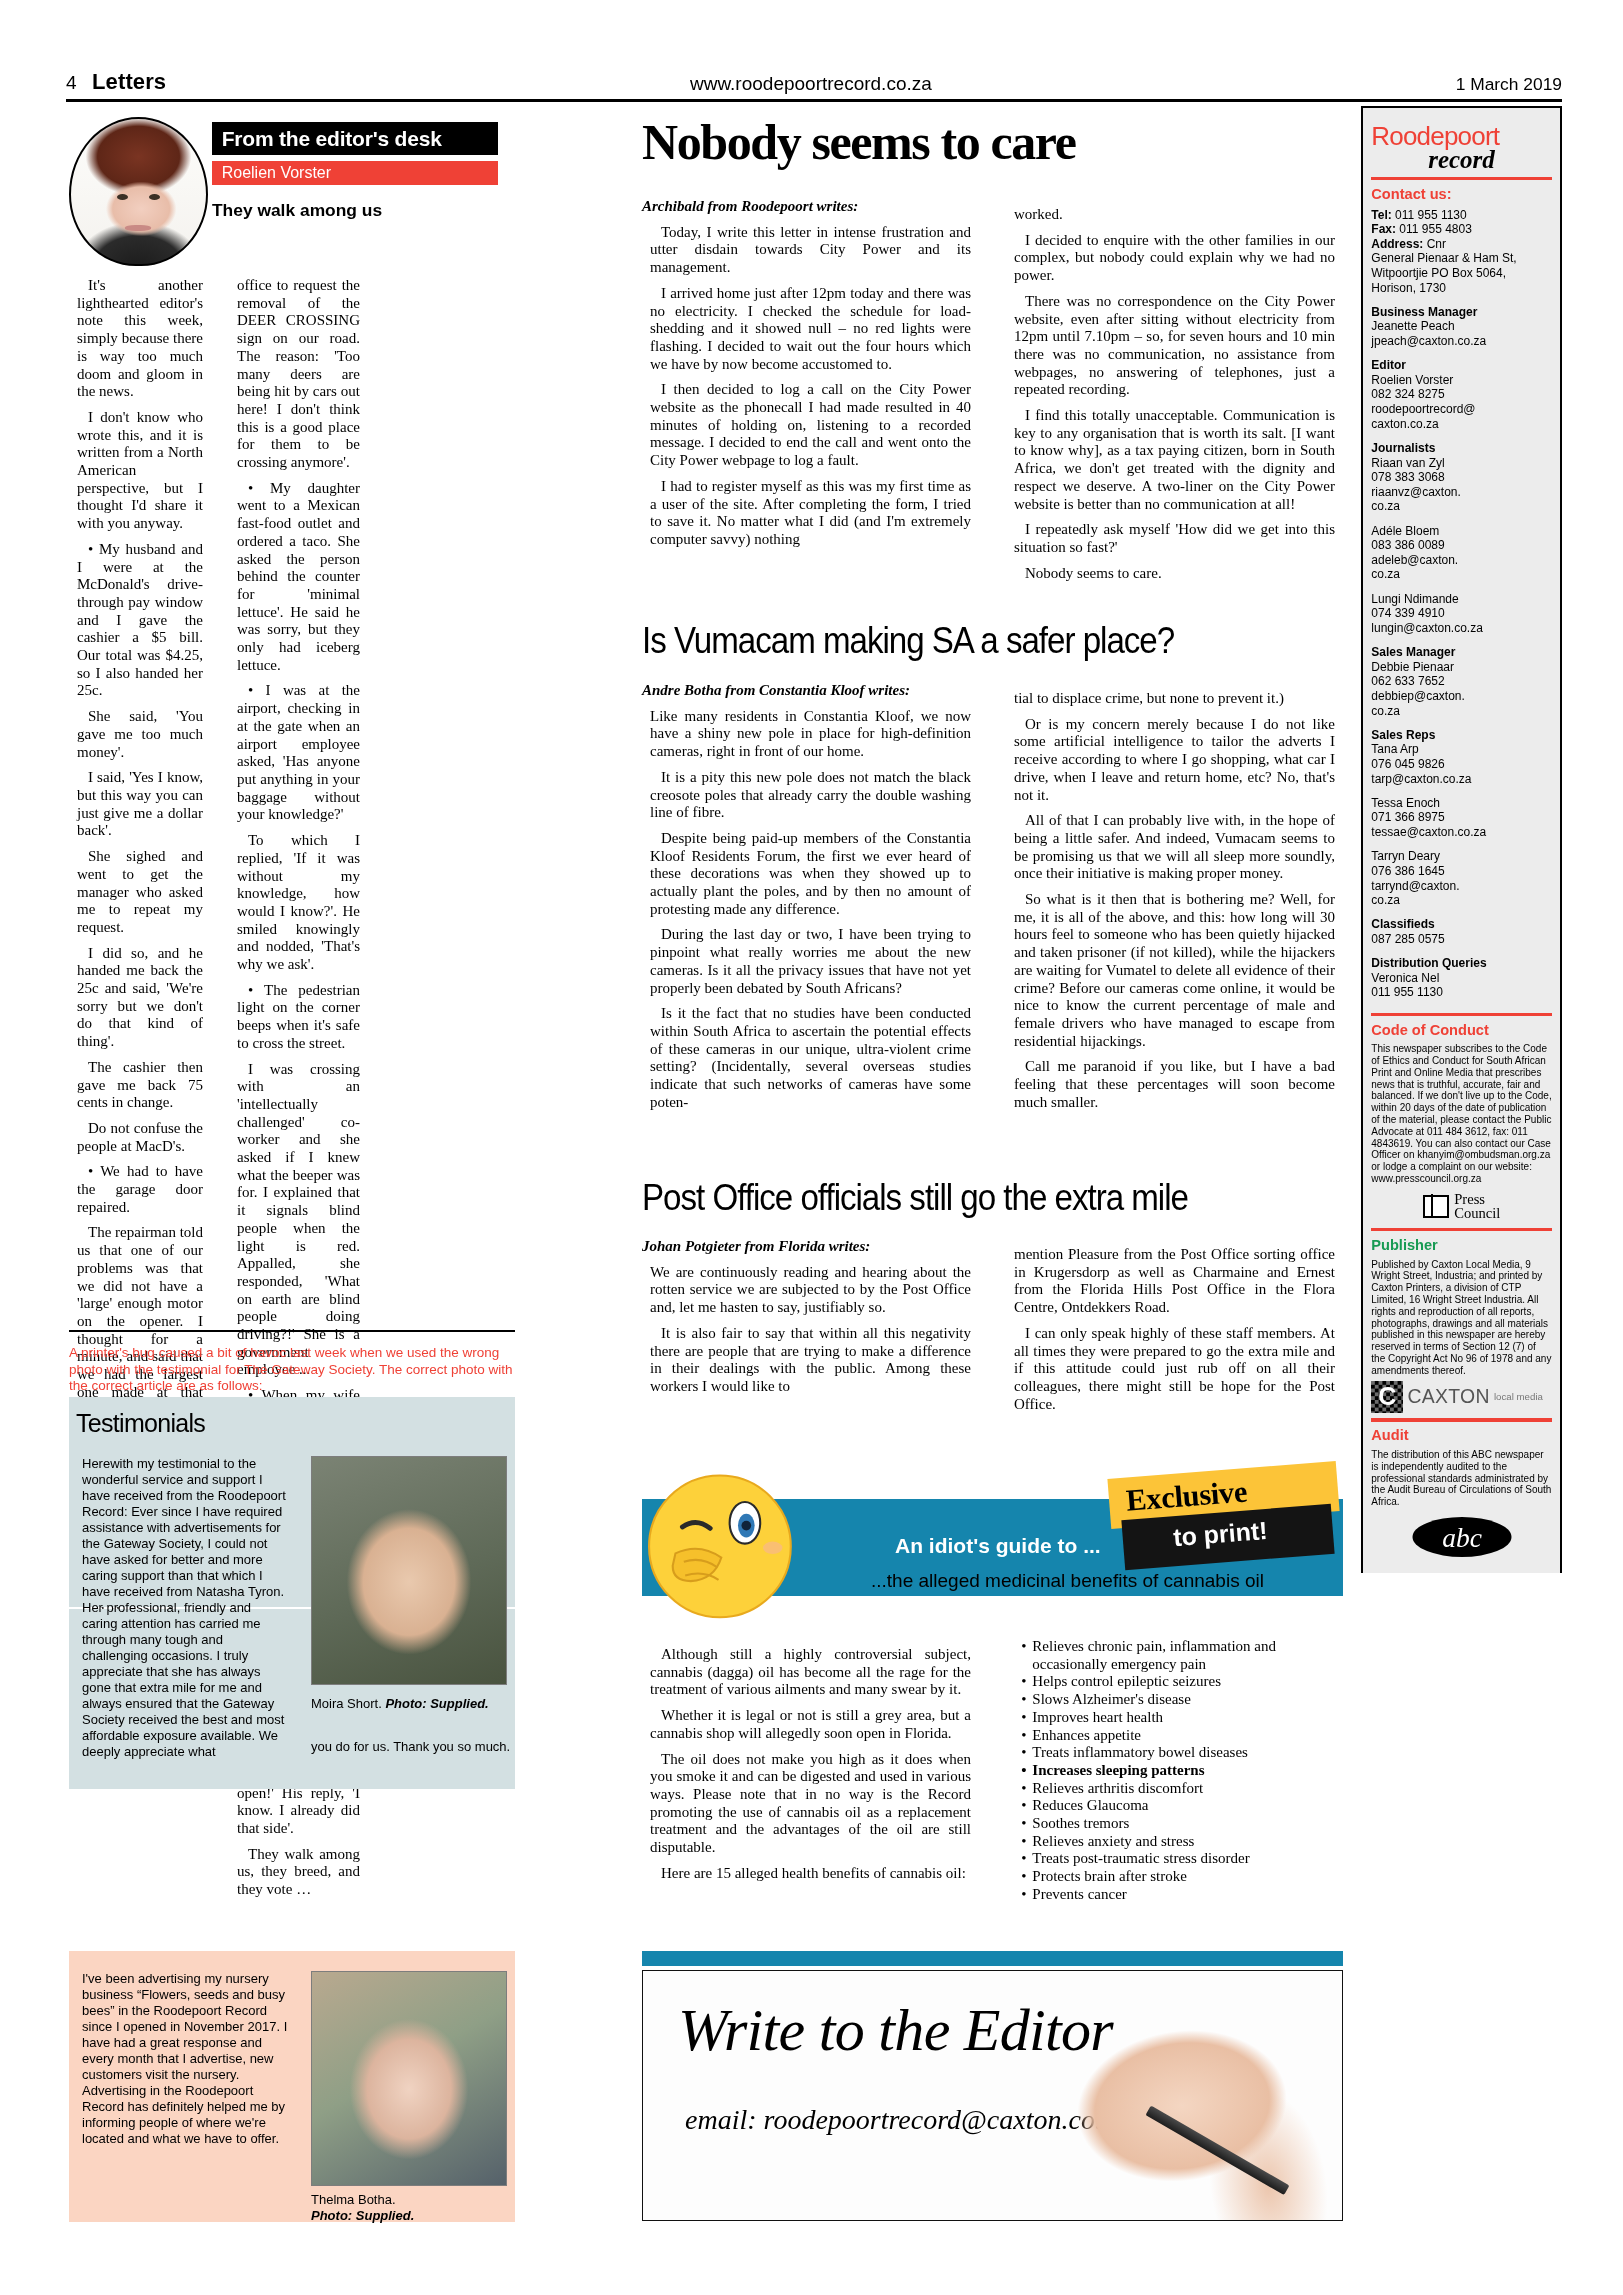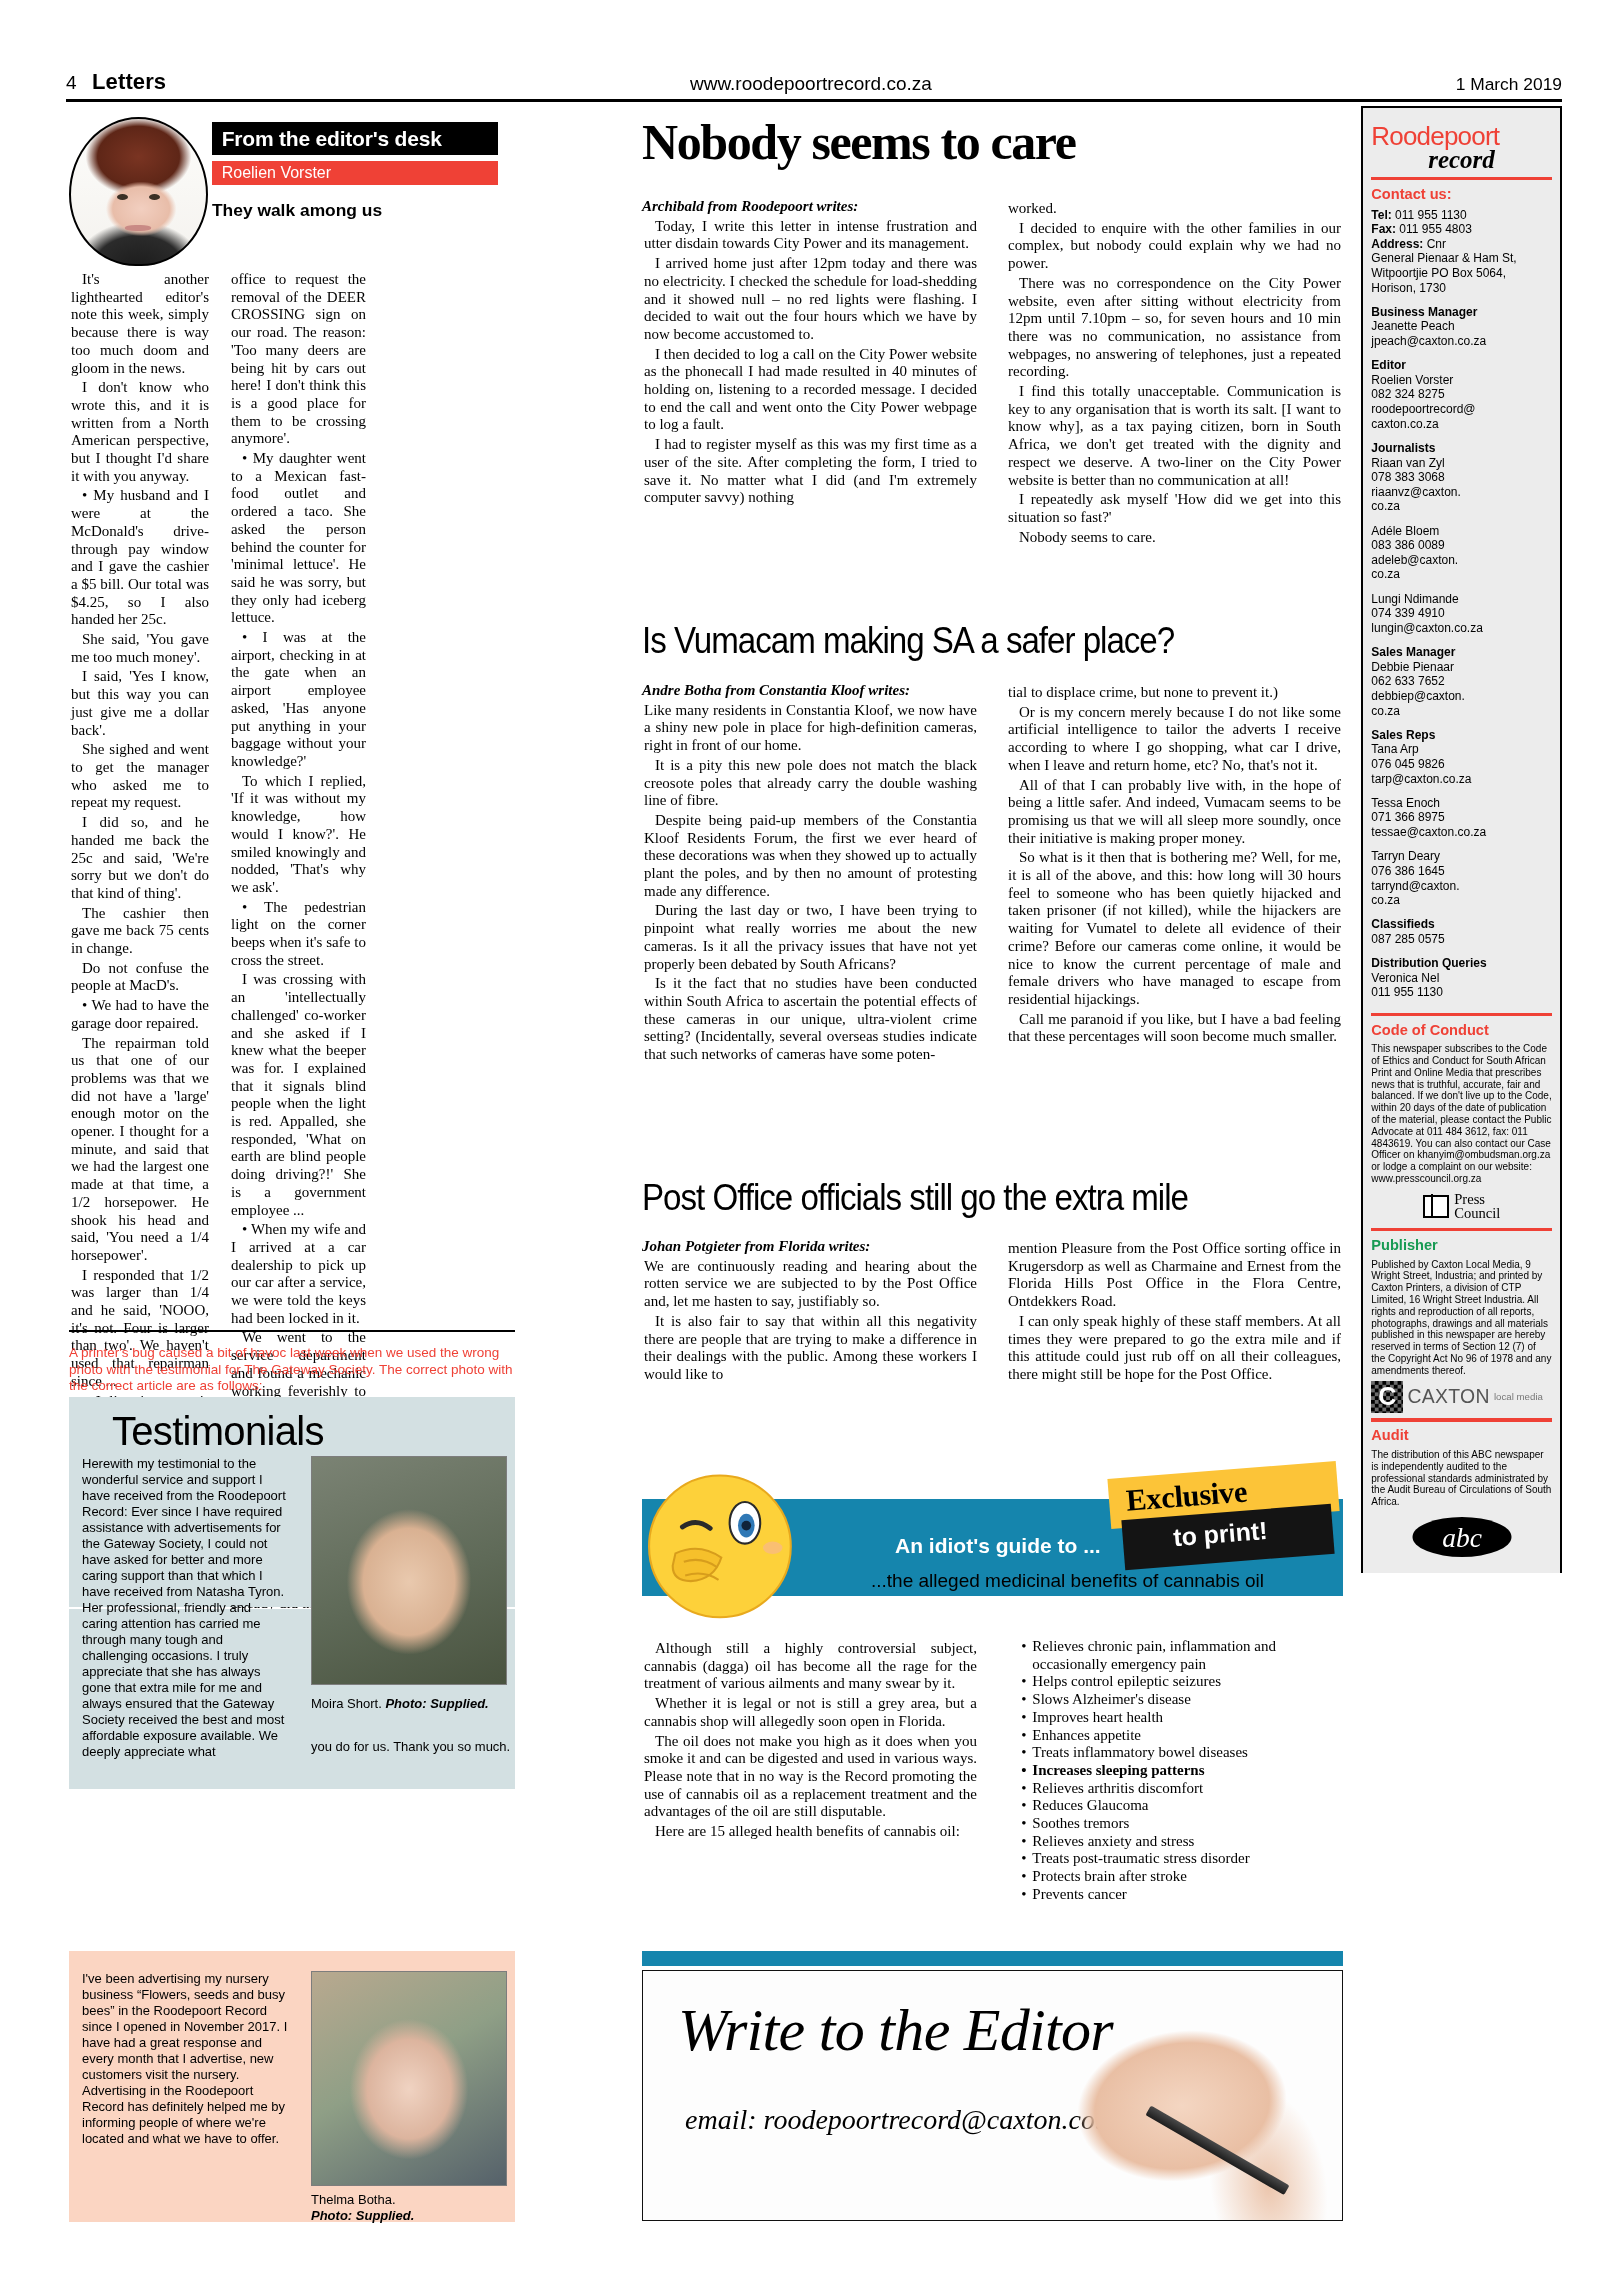--- a/index.html
+++ b/index.html
@@ -20,21 +20,21 @@
     display:flex; align-items:flex-end; justify-content:space-between;
     font-family:"Liberation Sans", sans-serif;
   }
   .topbar-left { display:flex; align-items:baseline; gap:15.3px; }
   .folio { font-size:19px; font-weight:400; letter-spacing:0.2px; }
   .section-name { font-size:22px; font-weight:700; letter-spacing:0.1px; }
   .topurl { font-size:19px; font-weight:400; letter-spacing:0; }
   .topdate { font-size:17.4px; font-weight:400; }
   .rule-top { position:absolute; left:66px; top:99px; width:1496px; height:2.8px; background:#000; }
   .bodytext { font-family:"Liberation Serif", serif; font-size:15px; line-height:17.7px; text-align:justify; }
-  .bodytext p { margin:2px; text-indent:11px; }
+  .bodytext p { margin:8px; text-indent:11px; }
   .bodytext p.noind { text-indent:0; }
 
   
   .ed-photo {
     position:absolute; left:69px; top:117px; width:139px; height:149px;
     border-radius:50% 50% 48% 48% / 52% 52% 48% 48%;
     border:2.8px solid #000;
     background:
       radial-gradient(ellipse 49px 38px at 52% 62%, #f2cfc0 0%, #e8bda9 58%, rgba(232,189,169,0) 72%),
       radial-gradient(ellipse 66px 49px at 50% 26%, #7a3422 0%, #5e2617 62%, rgba(94,38,23,0) 80%),
@@ -115,21 +115,21 @@
       font-family:"Liberation Sans", sans-serif; font-weight:700; font-size:25px; color:#fff; }
   .cx-name { font-family:"Liberation Sans", sans-serif; font-size:19.4px; color:#555; letter-spacing:0.3px; }
   .cx-sub { font-family:"Liberation Sans", sans-serif; font-size:9.7px; color:#777; }
 
   .abc-logo { display:flex; justify-content:center; padding:7px 0 5.6px 0; }
   .abc-logo svg { display:block; }
 
   
   .testi-title {
     position:absolute; left:76px; top:1409px;
-    font-family:"Liberation Sans", sans-serif; font-size:40px; letter-spacing:-0.7px;margin-left:36px;
+    font-family:"Liberation Sans", sans-serif; font-size:25px; letter-spacing:-0.7px;
   }
   .testi-box1 { position:absolute; left:69px; top:1397px; width:446px; height:210px; background:#d3e0e2; }
   .testi-box2 { position:absolute; left:69px; top:1609px; width:446px; height:180px; background:#d3e0e2; }
   .testi-box3 { position:absolute; left:69px; top:1951px; width:446px; height:271px; background:#fbd5c2; }
   .testi-txt { font-family:"Liberation Sans", sans-serif; font-size:13px; line-height:16px; }
   .photo-frame { border:1.4px solid #7d7d7d; background:#8b8f86; overflow:hidden; position:relative; }
 
   
   .guide-band { position:absolute; left:642px; top:1499px; width:701px; height:97px; background:#1585ad; }
   .guide-t1 { position:absolute; left:895px; top:1534px; font-family:"Liberation Sans", sans-serif; font-weight:700; font-size:21px; color:#fff; }

